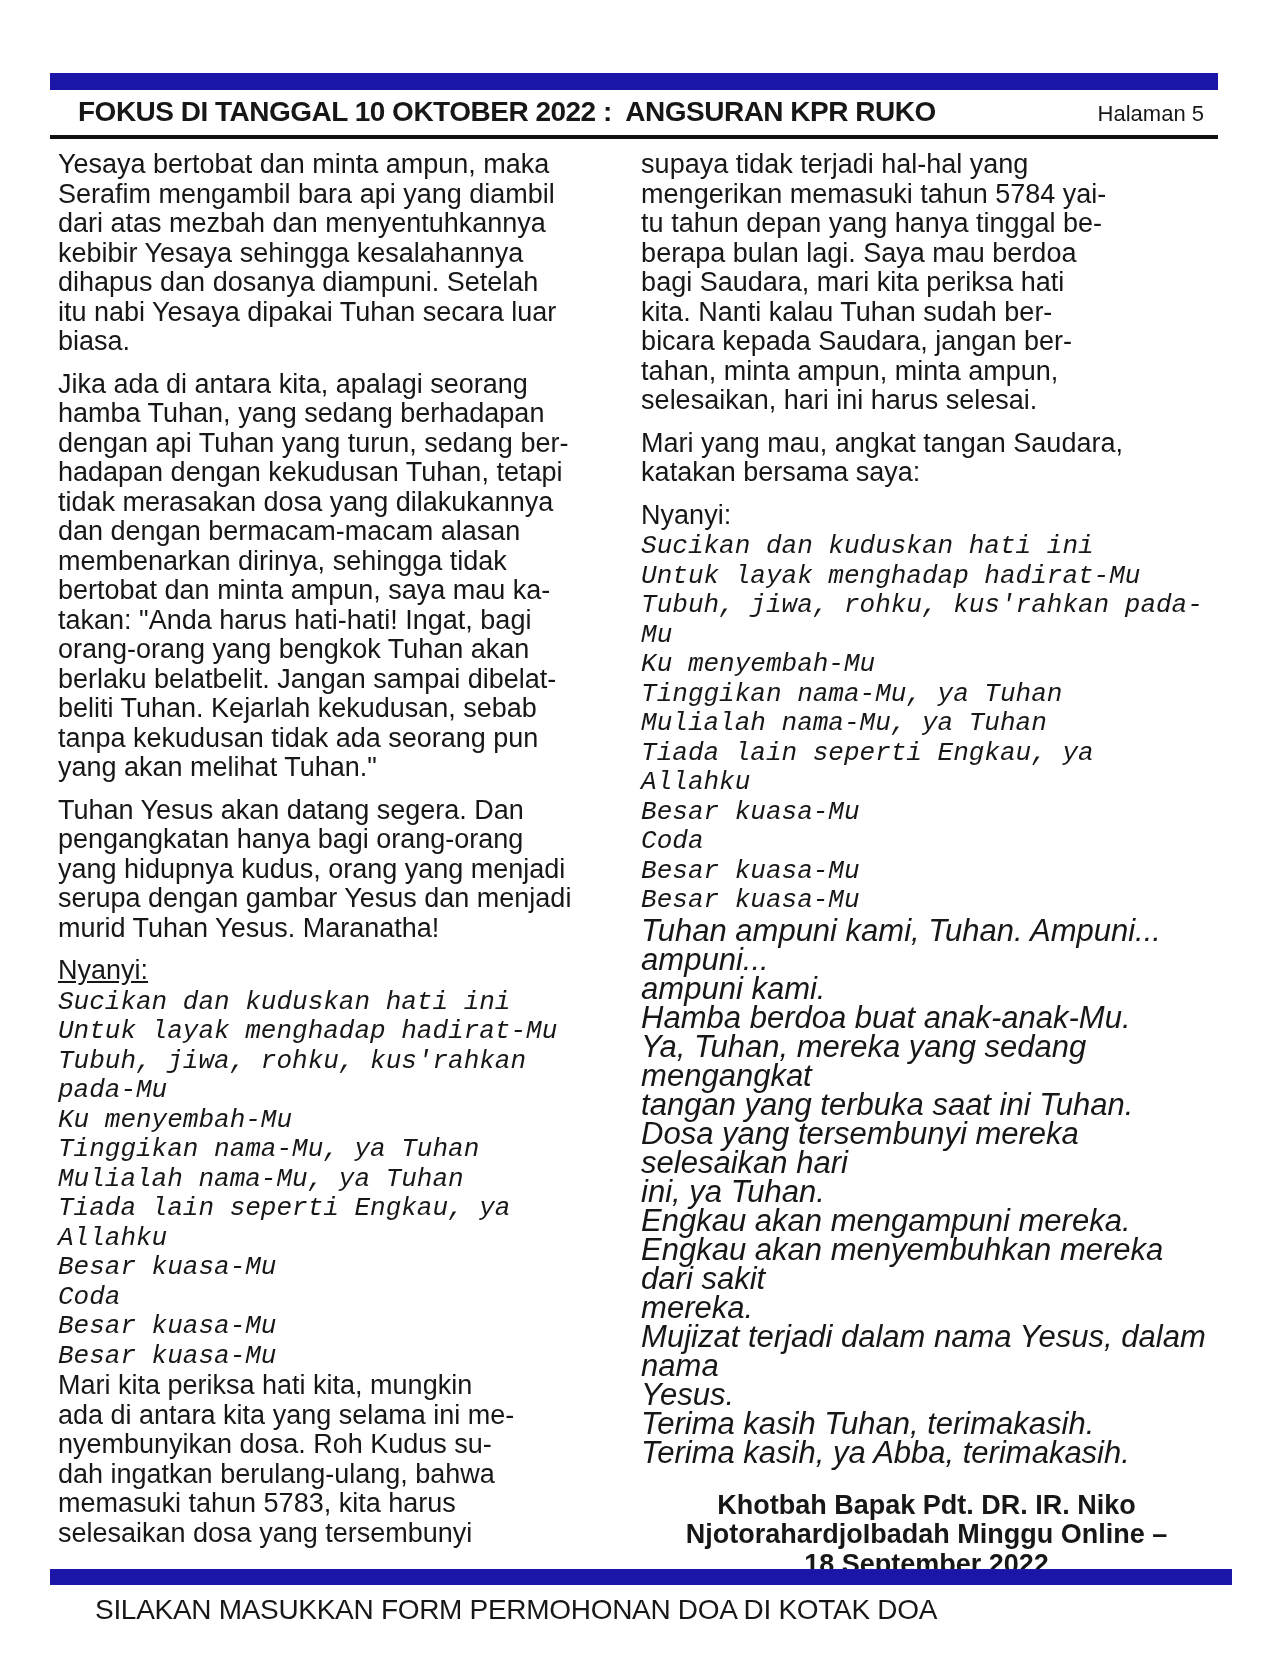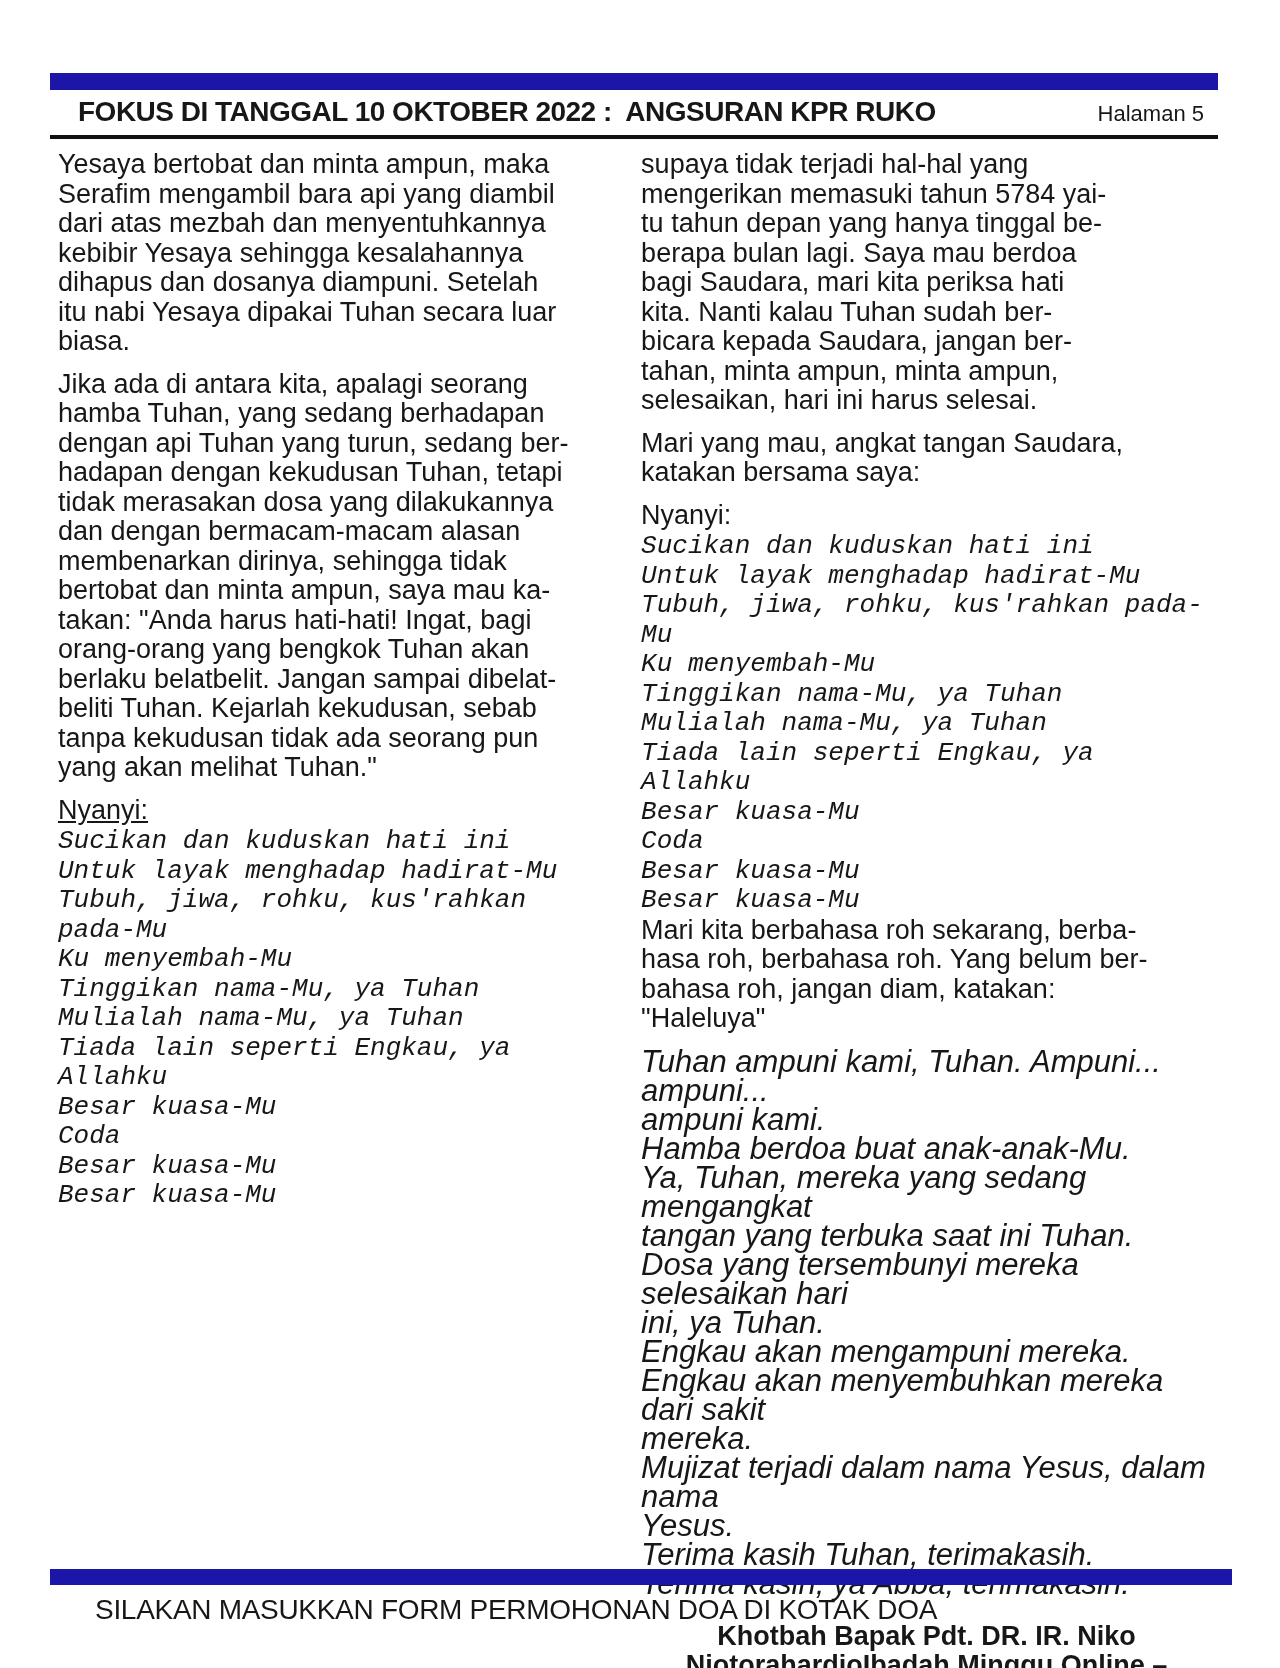--- a/index.html
+++ b/index.html
@@ -118,32 +118,43 @@
 tidak merasakan dosa yang dilakukannya
 dan dengan bermacam-macam alasan
 membenarkan dirinya, sehingga tidak
 bertobat dan minta ampun, saya mau ka-
 takan: "Anda harus hati-hati! Ingat, bagi
 orang-orang yang bengkok Tuhan akan
 berlaku belatbelit. Jangan sampai dibelat-
 beliti Tuhan. Kejarlah kekudusan, sebab
 tanpa kekudusan tidak ada seorang pun
 yang akan melihat Tuhan."</div>
+        <div class="blk">Tuhan Yesus akan datang segera. Dan
+pengangkatan hanya bagi orang-orang
+yang hidupnya kudus, orang yang menjadi
+serupa dengan gambar Yesus dan menjadi
+murid Tuhan Yesus. Maranatha!</div>
         <div class="blk blk-label-underline">Nyanyi:</div>
         <div class="blk blk-song">Sucikan dan kuduskan hati ini
 Untuk layak menghadap hadirat-Mu
 Tubuh, jiwa, rohku, kus'rahkan pada-Mu
 Ku menyembah-Mu
 Tinggikan nama-Mu, ya Tuhan
 Mulialah nama-Mu, ya Tuhan
 Tiada lain seperti Engkau, ya Allahku
 Besar kuasa-Mu
 Coda
 Besar kuasa-Mu
 Besar kuasa-Mu</div>
+        <div class="blk">Mari kita periksa hati kita, mungkin
+ada di antara kita yang selama ini me-
+nyembunyikan dosa.  Roh Kudus su-
+dah ingatkan berulang-ulang, bahwa
+memasuki tahun 5783, kita harus
+selesaikan dosa yang tersembunyi</div>
       </div>
     <div class="col col-right">
         <div class="blk">supaya tidak terjadi hal-hal yang
 mengerikan memasuki tahun 5784 yai-
 tu tahun depan yang hanya tinggal be-
 berapa bulan lagi. Saya mau berdoa
 bagi Saudara, mari kita periksa hati
 kita. Nanti kalau Tuhan sudah ber-
 bicara kepada Saudara, jangan ber-
 tahan, minta ampun, minta ampun,
@@ -155,24 +166,20 @@
 Untuk layak menghadap hadirat-Mu
 Tubuh, jiwa, rohku, kus'rahkan pada-Mu
 Ku menyembah-Mu
 Tinggikan nama-Mu, ya Tuhan
 Mulialah nama-Mu, ya Tuhan
 Tiada lain seperti Engkau, ya Allahku
 Besar kuasa-Mu
 Coda
 Besar kuasa-Mu
 Besar kuasa-Mu</div>
-        <div class="blk">Mari kita berbahasa roh sekarang, berba-
-hasa roh, berbahasa roh. Yang belum ber-
-bahasa roh, jangan diam, katakan:
-"Haleluya"</div>
         <div class="blk blk-prayer">Tuhan ampuni kami, Tuhan. Ampuni... ampuni...
 ampuni kami.
 Hamba berdoa buat anak-anak-Mu.
 Ya, Tuhan, mereka yang sedang mengangkat
 tangan yang terbuka saat ini Tuhan.
 Dosa yang tersembunyi mereka selesaikan hari
 ini, ya Tuhan.
 Engkau akan mengampuni mereka.
 Engkau akan menyembuhkan mereka dari sakit
 mereka.

